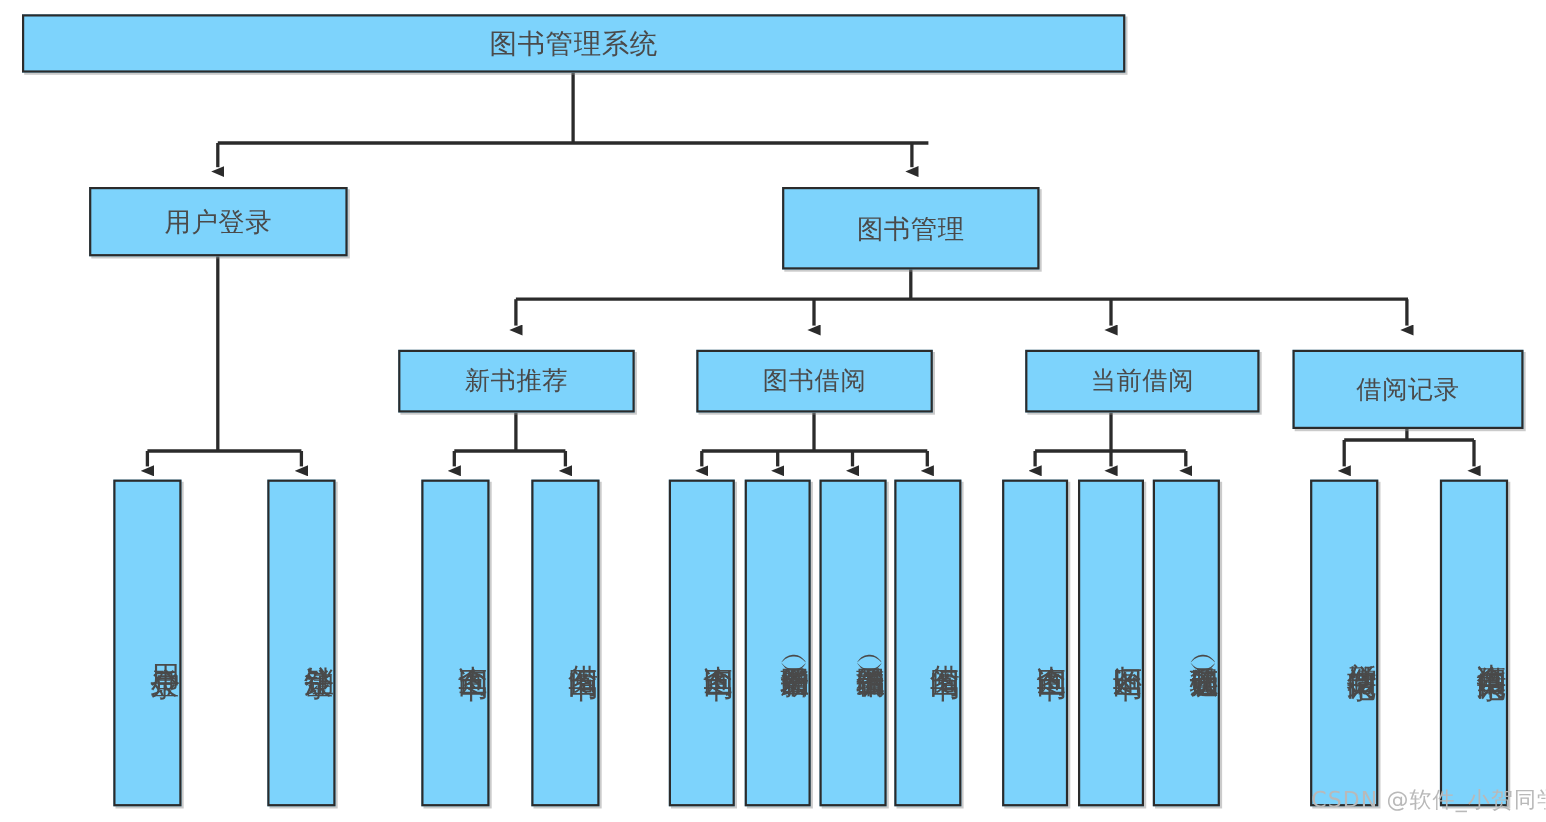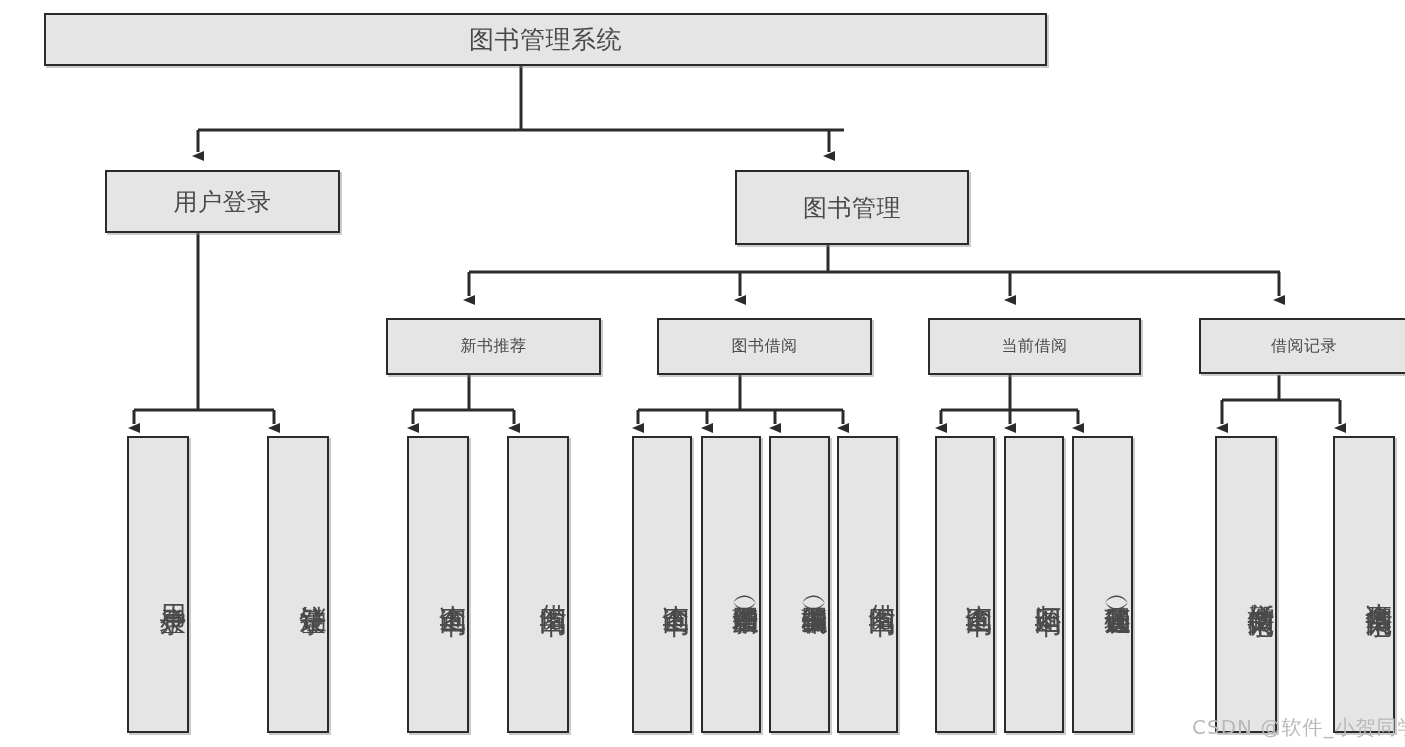--- a/index.html
+++ b/index.html
@@ -25,41 +25,40 @@
     position: absolute;
     left: 0;
     top: 0;
     width: 1405px;
     height: 747px;
     display: block;
   }
   .node-box {
     position: absolute;
     box-sizing: border-box;
-    background: #e5e5e5;
+    background: #7dd3fc;
     border: 2px solid #2b2b2b;
     box-shadow: 2px 2px 0 rgba(140,140,140,0.45);
-    margin-left: 24px;
   }
   .node-label {
     position: absolute;
     left: 0;
     top: 0;
     width: 100%;
     height: 100%;
     display: flex;
     align-items: center;
     justify-content: center;
     color: #4a4a4a;
     letter-spacing: 0.5px;
     white-space: nowrap;
   }
   .lvl-root .node-label { font-size: 25px; }
   .lvl-2 .node-label { font-size: 24px; }
-  .lvl-3 .node-label { font-size: 16px; }
+  .lvl-3 .node-label { font-size: 23px; }
   .leaf-box .node-label {
     writing-mode: vertical-rl;
     text-orientation: upright;
     align-items: flex-start;
     justify-content: center;
     padding-top: 4px;
     font-size: 27px;
     line-height: 1.02;
     letter-spacing: 2px;
     box-sizing: border-box;
@@ -142,24 +141,24 @@
   <div class="node-box lvl-2" style="left:711px; top:170px; width:234px; height:75px;">
     <span class="node-label">图书管理</span>
   </div>
 
   <div class="node-box lvl-3" style="left:362px; top:318px; width:215px; height:57px;">
     <span class="node-label">新书推荐</span>
   </div>
   <div class="node-box lvl-3" style="left:633px; top:318px; width:215px; height:57px;text-align:right;">
     <span class="node-label">图书借阅</span>
   </div>
-  <div class="node-box lvl-3" style="left:904px; top:318px; width:213px; height:57px;">
+  <div class="node-box lvl-3" style="left:932px; top:318px; width:213px; height:57px;">
     <span class="node-label">当前借阅</span>
   </div>
-  <div class="node-box lvl-3" style="left:1175px; top:318px; width:210px; height:56px;">
+  <div class="node-box lvl-3" style="left:1175px; top:318px; width:210px; height:72px;">
     <span class="node-label">借阅记录</span>
   </div>
 
   <div class="node-box leaf-box" style="left:103px; top:436px; width:62px; height:297px;">
     <span class="node-label">用户登录</span>
   </div>
   <div class="node-box leaf-box" style="left:243px; top:436px; width:62px; height:297px;">
     <span class="node-label">注销登录</span>
   </div>
 

